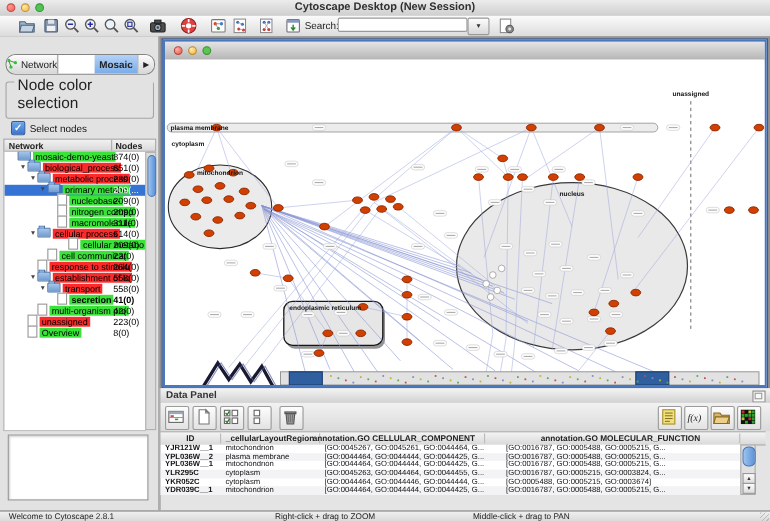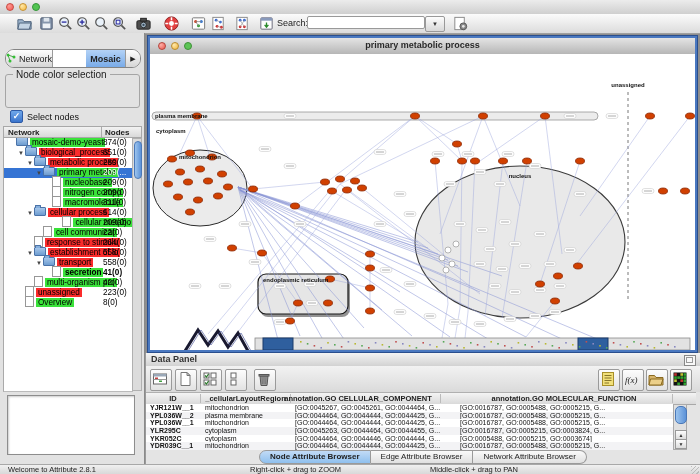--- a/index.html
+++ b/index.html
@@ -33,21 +33,21 @@
   .float-ic{position:absolute;right:4px;top:2px;width:10px;height:9px;border:1px solid #888;background:#f8f8f8;}
   .float-ic::after{content:"";position:absolute;left:1px;top:1px;width:5px;height:4px;border:1px solid #999;}
   #cp-tabs{position:absolute;left:5px;top:16px;width:134px;height:17px;display:flex;border:1px solid #848484;
     border-radius:9px;overflow:hidden;background:#fff;}
   .seg{flex:1;display:flex;align-items:center;justify-content:center;gap:3px;font-size:9px;color:#222;
     background:linear-gradient(#fdfdfd,#d6d6d6);border-right:1px solid #9a9a9a;}
   .seg.sel{background:linear-gradient(#b3d2f6,#79abe8);font-weight:bold;margin-left:33px;}
   .seg-arrow{width:14px;display:flex;align-items:center;justify-content:center;font-size:7px;color:#222;
     background:linear-gradient(#fdfdfd,#d6d6d6);}
   #cp-group{position:absolute;left:5px;top:41px;width:133px;height:32px;border:1px solid #a5a5a5;border-radius:3px;}
-  #cp-group-label{position:absolute;left:7px;top:-6px;background:#e2e2e2;padding:0 3px;font-size:10px;color:#222;}
+  #cp-group-label{position:absolute;left:7px;top:-6px;background:#e2e2e2;padding:0 3px;font-size:14px;color:#222;}
   #cp-select{position:absolute;left:8px;top:9px;width:115px;height:15px;background:#fff;border:1px solid #969696;
     border-radius:3px;font-size:8.5px;line-height:15px;padding-left:6px;color:#111;box-sizing:border-box;}
   #cp-select .stepper{position:absolute;right:0;top:-1px;width:13px;height:15px;border-radius:0 3px 3px 0;
     background:linear-gradient(#8ec0f2,#4f8ad8);color:#fff;font-size:5px;line-height:7px;text-align:center;}
   #cp-check{position:absolute;left:10px;top:77px;display:flex;align-items:center;gap:4px;}
   #cp-check .box{width:11px;height:11px;border-radius:2px;border:1px solid #2d5aa6;
     background:linear-gradient(#70a8ea,#3a74cc);color:#fff;font-size:9px;line-height:11px;text-align:center;font-weight:bold;}
   #cp-check .lbl{font-size:9px;color:#111;}
   #tree-head{position:absolute;left:3px;top:93px;width:139px;height:12px;background:linear-gradient(#f2f2f2,#d9d9d9);
     border:1px solid #a8a8a8;box-sizing:border-box;font-size:8px;font-weight:bold;color:#222;}
@@ -122,20 +122,21 @@
 </style>
 </head>
 <body>
 
 <div id="app">
 
   <div id="titlebar">
     <span class="tl red"></span>
     <span class="tl yel"></span>
     <span class="tl grn"></span>
+    <div id="win-title">Cytoscape Desktop (New Session)</div>
   </div>
 
   <div id="toolbar">
     <span id="search-label">Search:</span>
     <input id="search-input" value="" style="">
     <div id="search-drop">▼</div>
     <span class="tbtn" id="search-opt"><svg viewBox="0 0 18 18" xmlns="http://www.w3.org/2000/svg">
           <rect x="3" y="2.5" width="10" height="13" fill="#fff" stroke="#888"></rect>
           <circle cx="12" cy="12" r="3.6" fill="#8a8a8a" stroke="#555"></circle>
           <circle cx="12" cy="12" r="1.4" fill="#e8e8e8"></circle>
@@ -278,21 +279,20 @@
       <div id="tree-thumb"></div>
     </div>
     <div id="birdseye"></div>
   </div>
 
   <div id="net-window">
     <div id="net-title">
       <span class="ntl red"></span>
       <span class="ntl yel"></span>
       <span class="ntl grn"></span>
-      <span class="t">primary metabolic process</span>
     </div>
     <div id="canvas"><svg width="545" height="296">
           <rect x="2" y="58" width="446" height="8" rx="4" fill="#ececec" stroke="#979797" stroke-width="0.8"></rect>
           <ellipse cx="50" cy="134" rx="47" ry="38" fill="#ebebeb" stroke="#2a2a2a" stroke-width="1"></ellipse>
           <ellipse cx="370" cy="188" rx="105" ry="76" fill="#e9e9e9" stroke="#3a3a3a" stroke-width="1.1"></ellipse>
           <rect x="110" y="223" width="90" height="40" rx="8" fill="rgba(40,40,40,.5)"></rect>
           <rect x="108" y="220" width="90" height="40" rx="8" fill="#e6e6e6" stroke="#161616" stroke-width="1.2"></rect>
           <line x1="478" y1="38" x2="478" y2="247" stroke="#6a6a6a" stroke-width="0.9" stroke-dasharray="3,3"></line>
           <line x1="88" y1="133" x2="268" y2="188" stroke="#8894d4" stroke-width="0.7" opacity="0.75"></line>
           <line x1="88" y1="133" x2="278" y2="194" stroke="#8894d4" stroke-width="0.7" opacity="0.75"></line>
@@ -707,22 +707,21 @@
           <span class="dcell" style="left: 55px; width: 90px;">mitochondrion</span>
           <span class="dcell" style="left: 145px; width: 165px;">[GO:0044464, GO:0044444, GO:0044425, G...</span>
           <span class="dcell" style="left: 310px; width: 217px;">[GO:0016787, GO:0005488, GO:0005215, G...</span>
         </div>
       </div>
     <div id="dp-scroll">
       <div id="dp-thumb"></div>
       <div class="dp-arrow" style="bottom:9px;">▲</div>
       <div class="dp-arrow" style="bottom:0;">▼</div>
     </div>
-    <div id="dp-tabs"><span class="dtab sel">Node Attribute Browser</span><span class="dtab">Edge Attribute Browser</span><span class="dtab">Network Attribute Browser</span></div>
   </div>
 
   <div id="statusbar">
-    <span id="sb1">Welcome to Attribute 2.8.1</span>
+    <span id="sb1">Welcome to Cytoscape 2.8.1</span>
     <span id="sb2">Right-click + drag to ZOOM</span>
     <span id="sb3">Middle-click + drag to PAN</span>
     <span id="grip"></span>
   </div>
 </div>
 
 </body></html>

